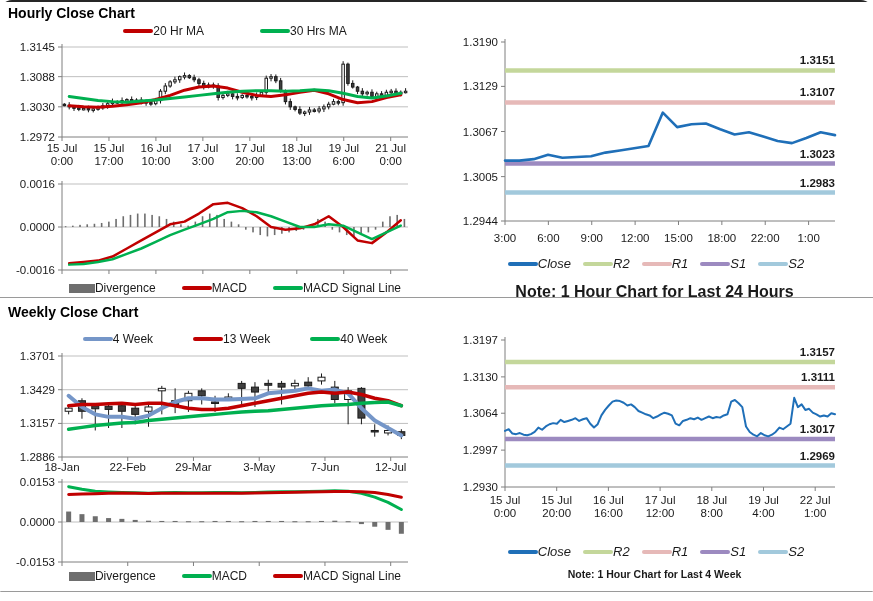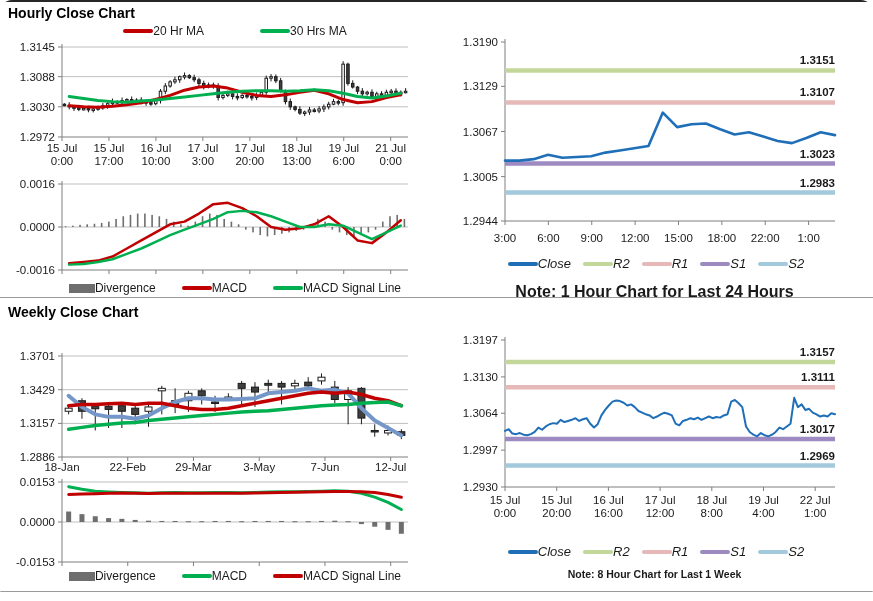--- a/index.html
+++ b/index.html
@@ -364,20 +364,34 @@
         <span>S2</span>
       </span>
     </div>
 
   <div class="note" style="top:283px;left:436px;width:437px;">Note: 1 Hour Chart for Last 24 Hours</div>
 
   <div class="rule mid"></div>
 
   <h1 class="title" style="top:304px;text-align:right;">Weekly Close Chart</h1>
 
+  <div class="legend" style="top:332px;left:62px;width:346px;gap:40px;">
+      <span class="li">
+        <span class="sw" style="background: rgb(117, 150, 200);"></span>
+        <span>4 Week</span>
+      </span>
+      <span class="li">
+        <span class="sw" style="background: rgb(192, 0, 0);"></span>
+        <span>13 Week</span>
+      </span>
+      <span class="li">
+        <span class="sw" style="background: rgb(0, 176, 80);"></span>
+        <span>40 Week</span>
+      </span>
+    </div>
 
   <svg class="chart" style="left:0;top:345px;" width="436" height="136">
       <line x1="62" x2="408" y1="11" y2="11" stroke="#BFBFBF" stroke-width="1"></line>
       <line x1="62" x2="408" y1="44.70797546012279" y2="44.70797546012279" stroke="#BFBFBF" stroke-width="1"></line>
       <line x1="62" x2="408" y1="78.4159509202453" y2="78.4159509202453" stroke="#BFBFBF" stroke-width="1"></line>
       <line x1="62" x2="62" y1="8" y2="112" stroke="#7F7F7F"></line>
       <line x1="58" x2="62" y1="11" y2="11" stroke="#7F7F7F"></line>
       <text x="55" y="15" text-anchor="end">1.3701</text>
       <line x1="58" x2="62" y1="44.70797546012279" y2="44.70797546012279" stroke="#7F7F7F"></line>
       <text x="55" y="48.70797546012279" text-anchor="end">1.3429</text>
@@ -571,16 +585,16 @@
       <span class="li">
         <span class="sw" style="background: rgb(156, 138, 192);"></span>
         <span>S1</span>
       </span>
       <span class="li">
         <span class="sw" style="background: rgb(162, 201, 220);"></span>
         <span>S2</span>
       </span>
     </div>
 
-  <div class="note" style="top:568px;left:436px;width:437px;font-size:10.5px;">Note: 8 Hour Chart for Last 1 Week</div>
+  <div class="note" style="top:568px;left:436px;width:437px;font-size:10.5px;">Note: 1 Hour Chart for Last 4 Week</div>
 
   <div class="rule bot"></div>
 </div>
 
 </body></html>

